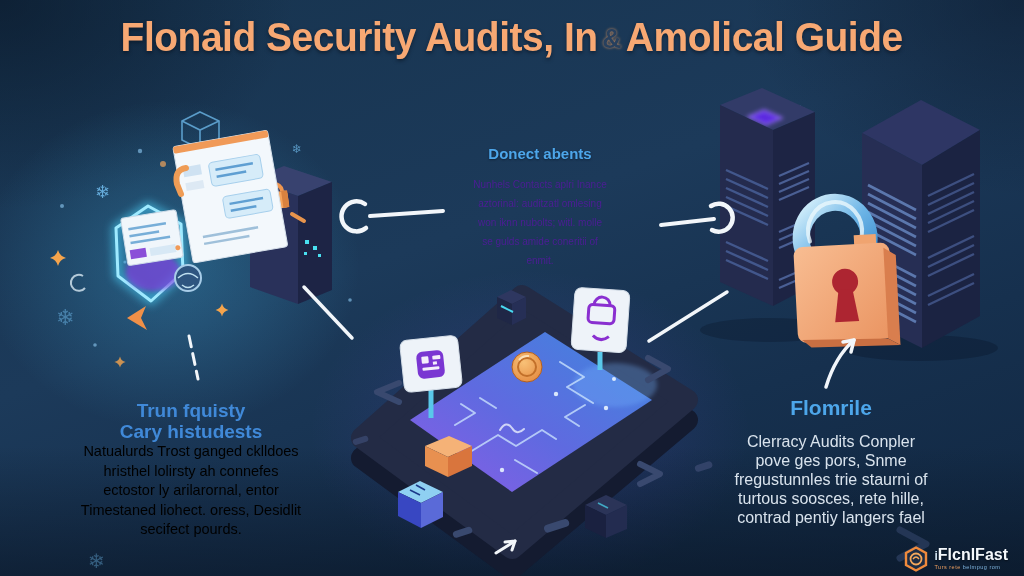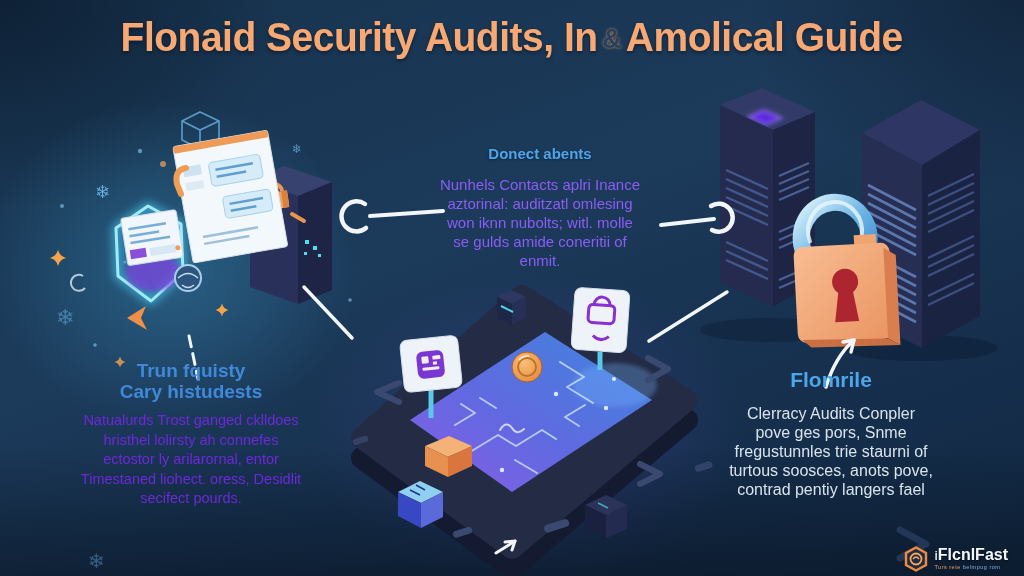--- a/index.html
+++ b/index.html
@@ -25,27 +25,27 @@
 
   #title{top:14px;left:0;width:1024px;}
   #title .inner{display:inline-block;transform:scaleX(.95);font-weight:bold;font-size:41px;
     letter-spacing:-.5px;color:#f7a873;text-shadow:0 2px 4px rgba(8,16,30,.55);white-space:nowrap;}
   #title .amp{color:#27405e;font-size:28px;margin:0 5px;vertical-align:3px;
     text-shadow:0 0 3px rgba(240,160,96,.85);}
 
   #center-block{left:398px;top:145px;width:284px;}
   #center-block .h{font-size:15px;font-weight:bold;color:#4da6ea;margin-bottom:13px;
     text-shadow:0 1px 2px rgba(8,16,30,.5);}
-  #center-block .p{font-size:15px;line-height:19px;color:#8b5cf6;}
-
-  #left-block{left:48px;top:360px;width:286px;}
+  #center-block .p{font-size:10px;line-height:19px;color:#4c1d95;}
+
+  #left-block{left:48px;top:400px;width:286px;}
   #left-block .h{font-size:19px;font-weight:bold;color:#4089d8;line-height:21px;}
-  #left-block .p{font-size:14.5px;line-height:19.5px;color:#6d28d9;margin-top:9px;}
-
-  #right-block{left:698px;top:368px;width:266px;}
+  #left-block .p{font-size:14.5px;line-height:19.5px;color:#000000;}
+
+  #right-block{left:698px;top:396px;width:266px;}
   #right-block .h{font-size:21px;font-weight:bold;color:#4da6ea;}
   #right-block .p{font-size:16px;line-height:19px;color:#d9e3ed;margin-top:12px;}
 
   #logo{position:absolute;right:16px;bottom:4px;z-index:3;display:flex;align-items:center;gap:5px;}
   #logo .brand{color:#f4f8fc;font-weight:bold;font-size:16px;line-height:14px;
     text-shadow:0 1px 2px rgba(0,0,0,.5);}
   #logo .brand .pre{color:#cfe2f0;font-size:12px;}
   #logo .tag{font-size:5.5px;letter-spacing:.5px;margin-top:1px;text-align:left;}
   #logo .tag .t1{color:#f0a060;}
   #logo .tag .t2{color:#7fb4de;}
@@ -356,21 +356,21 @@
     <div>secifect pourds.</div>
   </div>
 </div>
 
 <div class="txt" id="right-block">
   <div class="h">Flomrile</div>
   <div class="p">
     <div>Clerracy Audits Conpler</div>
     <div>pove ges pors, Snme</div>
     <div>fregustunnles trie staurni of</div>
-    <div>turtous soosces, anots pove,</div>
+    <div>turtous soosces, rete hille,</div>
     <div>contrad pentiy langers fael</div>
   </div>
 </div>
 
 <div id="logo">
   <svg width="26" height="26" viewBox="0 0 26 26">
     <path d="M13,1.5 L23,7 L23,19 L13,24.5 L3,19 L3,7 Z" fill="#1d2c44" stroke="#f08a3c" stroke-width="2.4"></path>
     <circle cx="13" cy="13" r="5.5" fill="none" stroke="#f5a85c" stroke-width="1.8"></circle>
     <path d="M10,13 q3,-4 6,0" stroke="#f5a85c" stroke-width="1.4" fill="none"></path>
   </svg>

